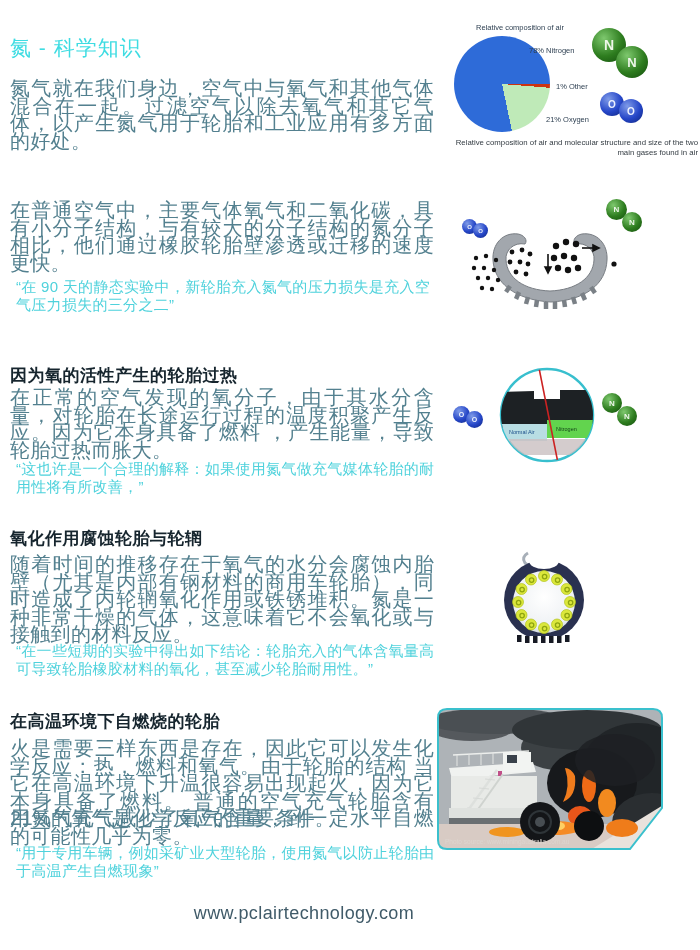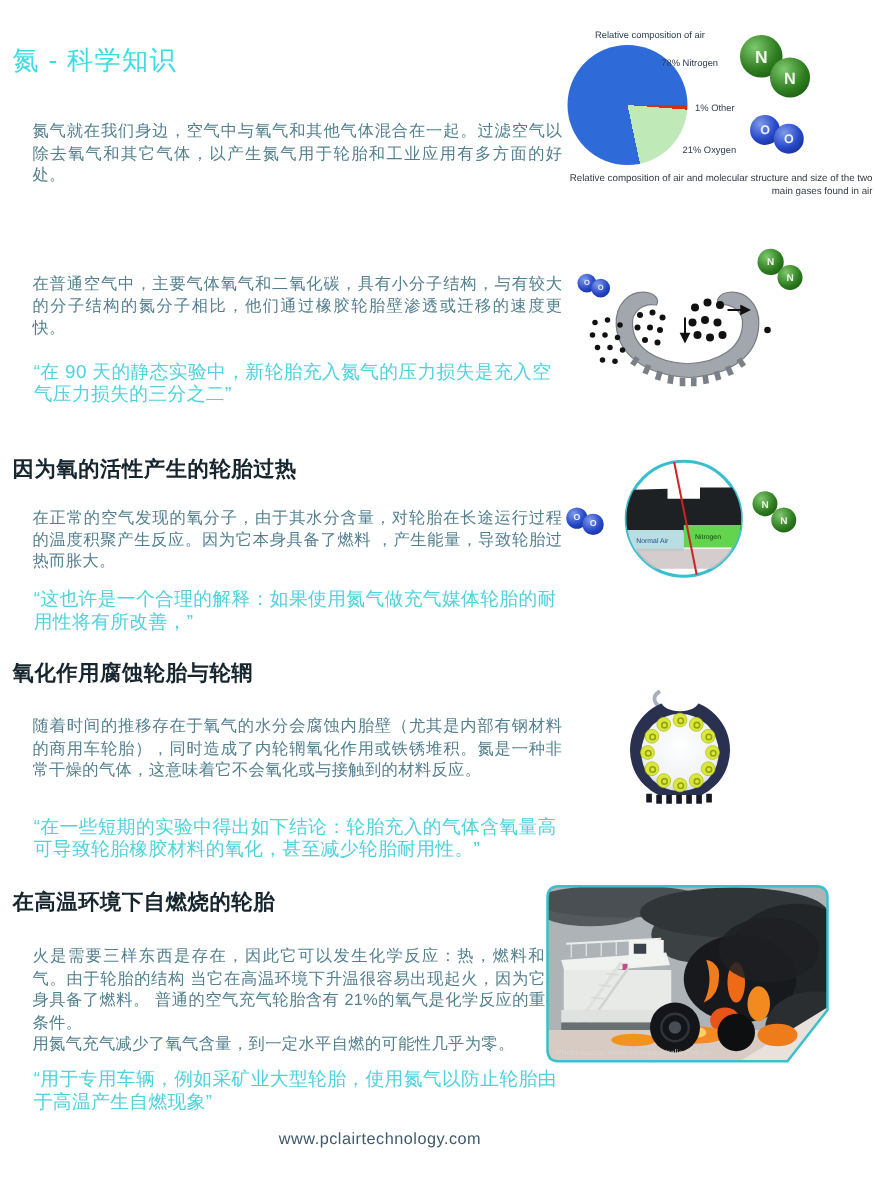--- a/index.html
+++ b/index.html
@@ -2,35 +2,35 @@
 <html><head>
 <meta charset="utf-8">
 <style>
   html,body{margin:0;padding:0;background:#ffffff;}
   .page{position:relative;width:700px;height:950px;background:#ffffff;overflow:hidden;
         font-family:"Liberation Sans","DejaVu Sans",sans-serif;}
 
   
   .doc-title{position:absolute;left:10px;top:34px;font-size:21px;font-weight:500;
              color:#3edce2;margin:0;letter-spacing:1px;}
-  .body-text{position:absolute;left:10px;width:424px;font-size:13px;line-height:17.5px;
-             color:#53808f;margin:16px;letter-spacing:0.3px;text-align:justify;}
+  .body-text{position:absolute;left:10px;width:424px;font-size:20px;line-height:17.5px;
+             color:#53808f;margin:0;letter-spacing:0.3px;text-align:justify;}
   .intro{top:80px;}
   .sec-h{position:absolute;left:10px;width:424px;font-size:17px;font-weight:bold;
          color:#16252e;margin:0;letter-spacing:0.5px;}
   .quote{position:absolute;left:12px;width:420px;font-size:15px;line-height:17.5px;
-         color:#4fd2dc;margin:15px;letter-spacing:0.3px;}
+         color:#4fd2dc;margin:4px;letter-spacing:0.3px;}
 
   .s1h{top:176px}.s1p{top:202px}.s1q{top:274px}
   .s2h{top:364px}.s2p{top:389px}.s2q{top:456px}
   .s3h{top:527px}.s3p{top:556px}.s3q{top:638px}
   .s4h{top:710px}.s4p{top:740px}.s4p2{top:810px}.s4q{top:840px}
 
   .footer{position:absolute;left:0;top:903px;width:608px;text-align:center;
-          font-size:13px;color:#3f5a68;letter-spacing:0.4px;}
+          font-size:18px;color:#3f5a68;letter-spacing:0.4px;}
 
   
   .fig-pie{position:absolute;left:440px;top:12px;width:258px;height:152px;}
   .pie-title{position:absolute;left:36px;top:11px;width:160px;text-align:left;
              font-size:7.5px;color:#2c3e50;}
   .pie{position:absolute;left:14px;top:24px;width:96px;height:96px;border-radius:50%;
        background:conic-gradient(from 0deg,#2e6bd8 0deg 90deg,#cc3311 90deg 94.5deg,
                   #bfeab8 94.5deg 168deg,#2e6bd8 168deg 360deg);}
   .pie-label{position:absolute;font-size:7.5px;color:#2c3e50;white-space:nowrap;}
   .l-n{left:89px;top:34px}.l-o{left:116px;top:70px}.l-x{left:106px;top:103px}

